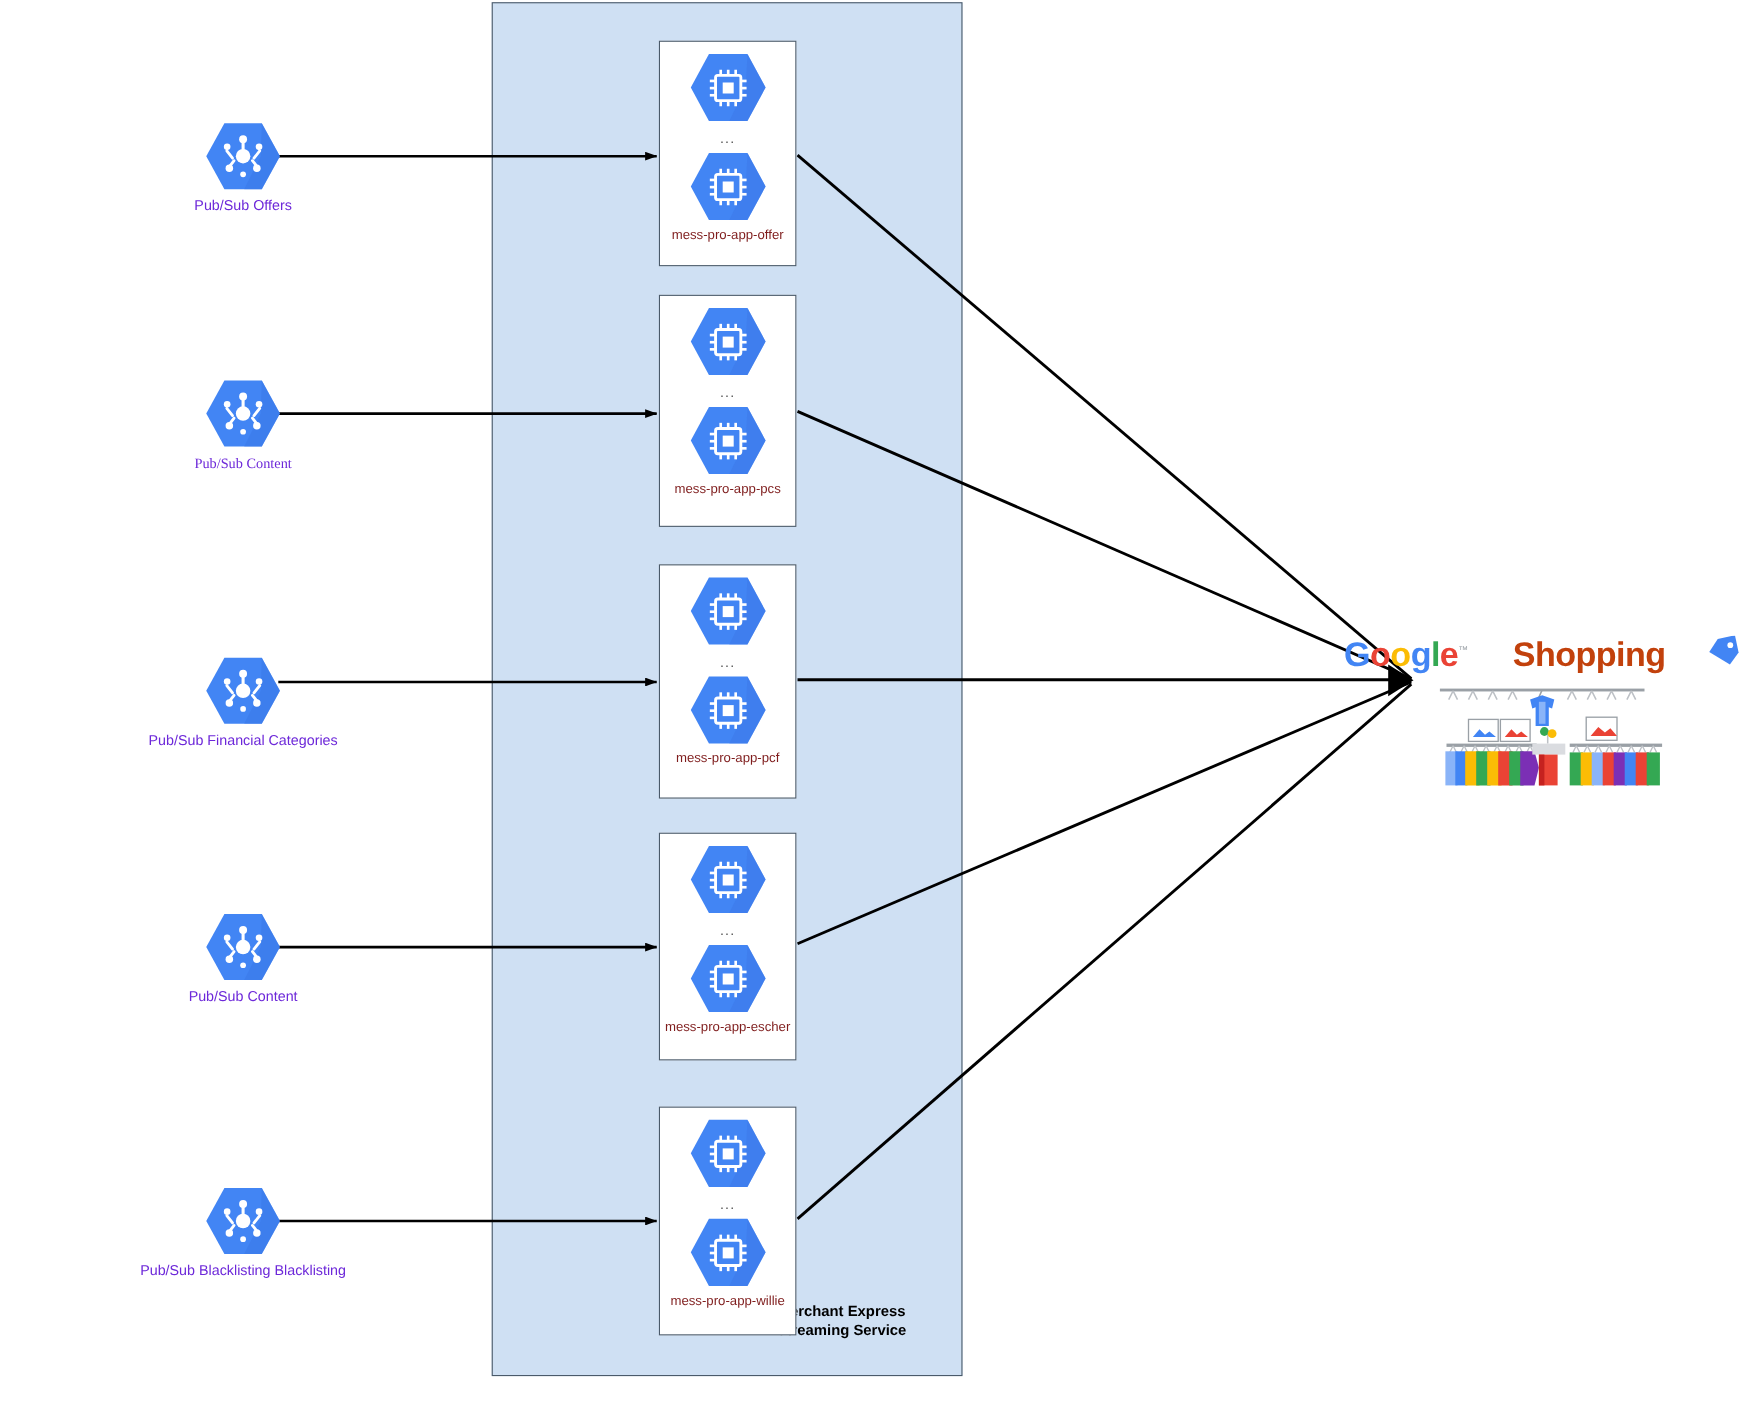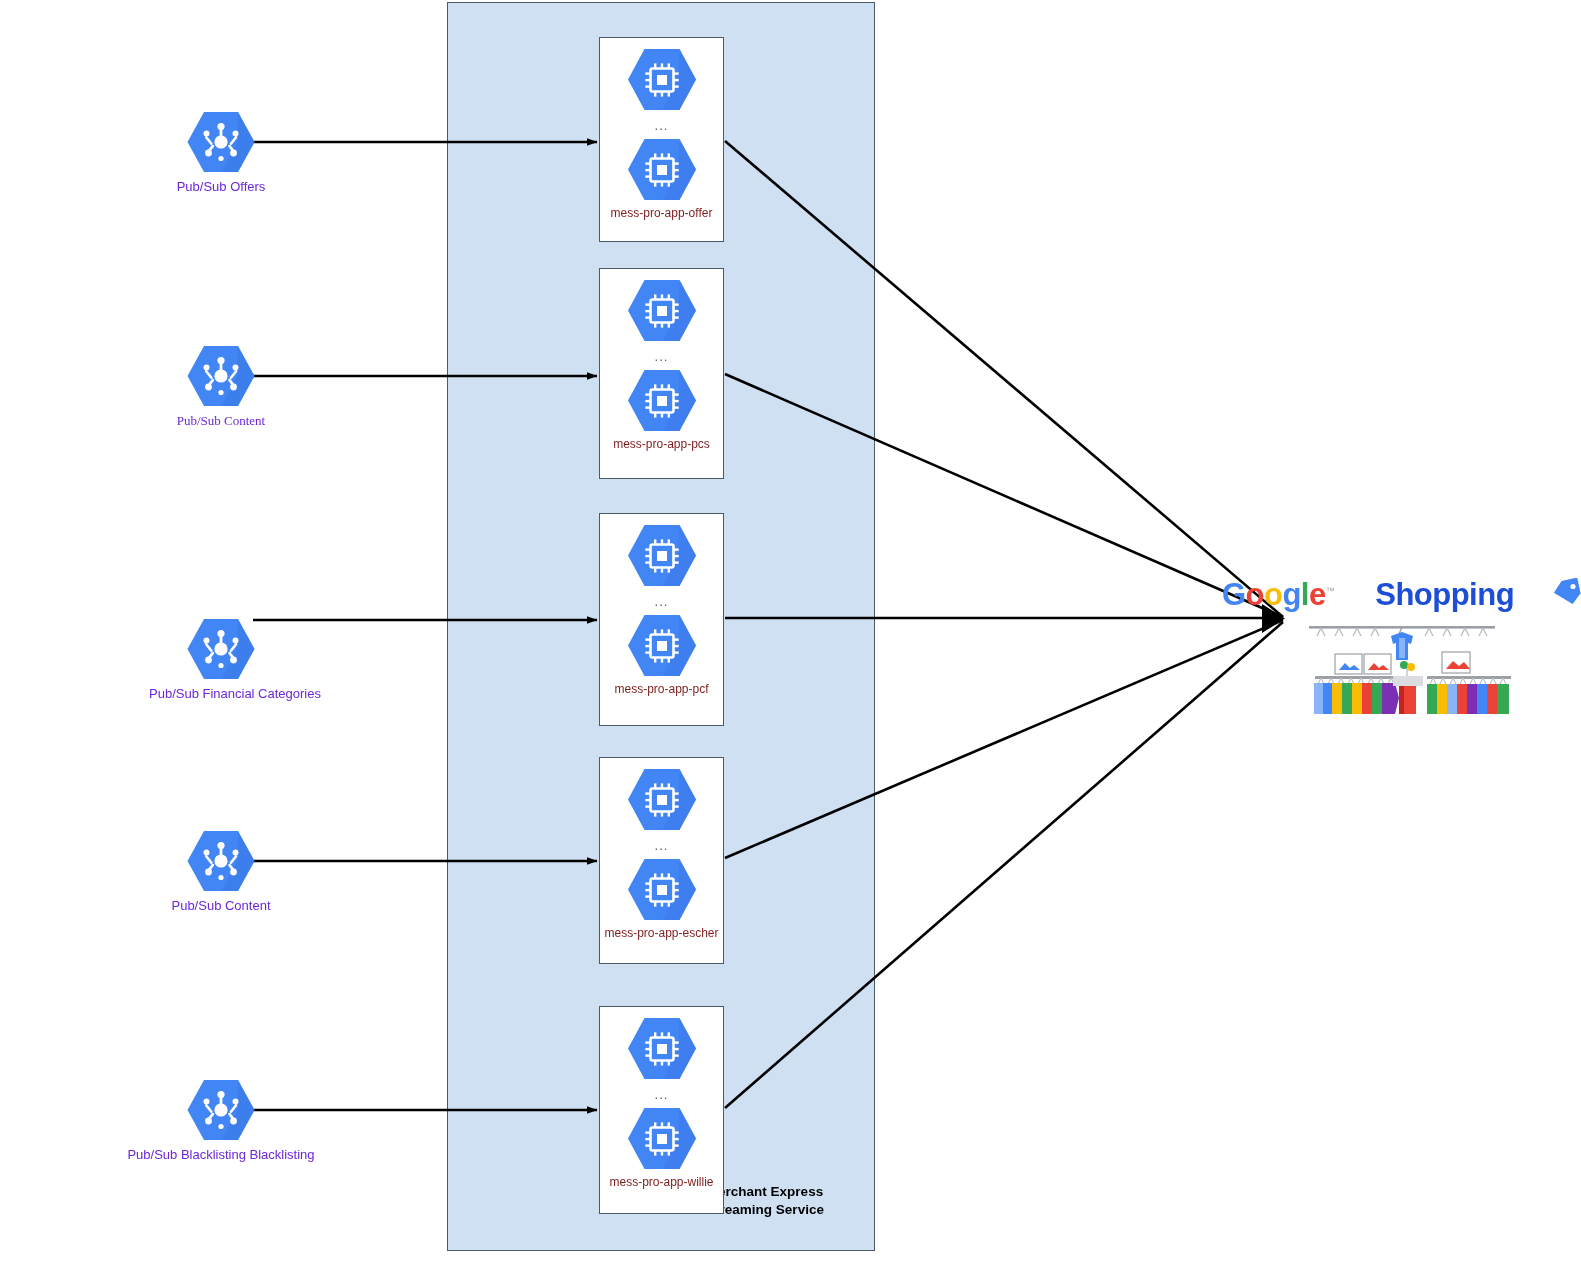--- a/index.html
+++ b/index.html
@@ -131,21 +131,21 @@
   .gs-wordmark .l-r { color: #ea4335; }
   .gs-wordmark .l-y { color: #fbbc05; }
   .gs-wordmark .l-g { color: #34a853; }
   .gs-tm {
     font-size: 9px;
     color: #9aa0a6;
     vertical-align: super;
     font-weight: normal;
   }
   .gs-shopping {
-    color: #1d4ed8;
+    color: #c2410c;
     margin-left: 9px;
   }
   .gs-tag {
     margin-left: 6px;
     display: inline-block;
   }
   .gs-illus {
     margin-top: 4px;
   }
 </style>
@@ -228,21 +228,21 @@
           <rect x="20.5" y="24" width="2.6" height="11" rx="1.3" transform="rotate(-38 21.8 29.5)"></rect>
           <rect x="45.2" y="24" width="2.6" height="11" rx="1.3" transform="rotate(38 46.5 29.5)"></rect>
           <rect x="22.2" y="33" width="2.6" height="10" rx="1.3" transform="rotate(38 23.5 38)"></rect>
           <rect x="43.5" y="33" width="2.6" height="10" rx="1.3" transform="rotate(-38 44.8 38)"></rect>
         </g>
       </svg>
     </div>
     <div class="node-label">Pub/Sub Content</div>
   </div>
 
-  <div class="pubsub-node" style="left:221px; top:618px;text-align:right;">
+  <div class="pubsub-node" style="left:221px; top:597px;">
     <div class="hex-wrap">
       <svg class="hexagon" viewBox="0 0 68 62">
         <polygon points="17,1 51,1 67.5,31 51,61 17,61 0.5,31" fill="#4285f4"></polygon>
         <polygon points="51,1 67.5,31 51,61 35,61 50,31" fill="#3b78e7" opacity="0.55"></polygon>
         <g fill="#ffffff">
           <circle cx="34" cy="31" r="6.6"></circle>
           <circle cx="34" cy="15.5" r="3.6"></circle>
           <circle cx="19.5" cy="22.5" r="3.0"></circle>
           <circle cx="48.5" cy="22.5" r="3.0"></circle>
           <circle cx="21.5" cy="42" r="3.4"></circle>

